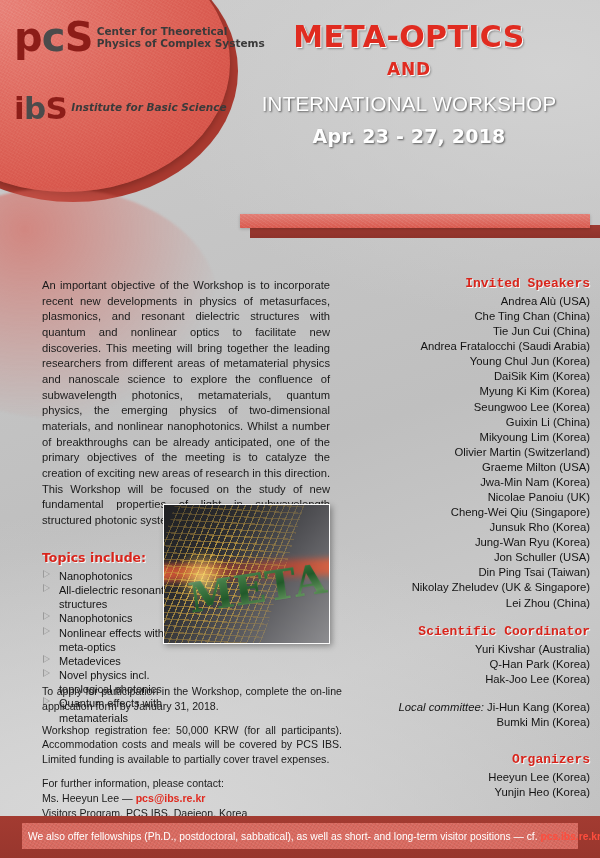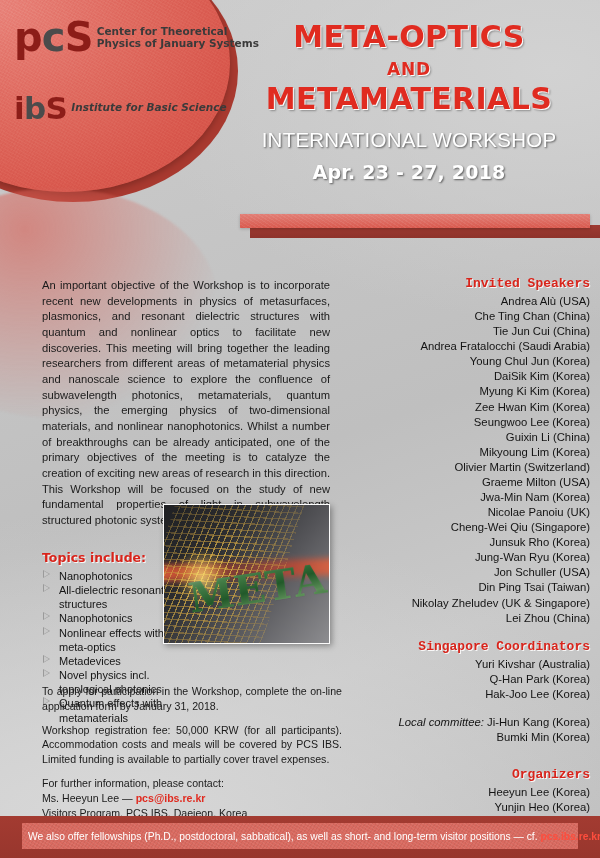--- a/index.html
+++ b/index.html
@@ -273,36 +273,35 @@
 
   <div class="ellipse-shadow"></div>
   <div class="ellipse-main"></div>
   <div class="ellipse-reflect"></div>
 
   <div class="logo-block" id="pcs-logo">
     <div class="logo-row">
       <span class="logo-mark"><span class="lm-dark">p</span><span class="lm-gray">c</span><span class="lm-dark">S</span></span>
       <span class="logo-text">
         <span>Center for Theoretical</span><br>
-        <span>Physics of January Systems</span>
+        <span>Physics of Complex Systems</span>
       </span>
     </div>
   </div>
 
   <div class="logo-block" id="ibs-logo">
     <div class="logo-row">
       <span class="logo-mark"><span class="lm-dark">i</span><span class="lm-gray">b</span><span class="lm-dark">S</span></span>
       <span class="logo-text">Institute for Basic Science</span>
     </div>
   </div>
 
   <div id="title-block">
     <div class="t-main">META-OPTICS</div>
     <div class="t-and">AND</div>
-    <div class="t-main">METAMATERIALS</div>
     <div class="t-sub">INTERNATIONAL WORKSHOP</div>
     <div class="t-date">Apr. 23 - 27, 2018</div>
   </div>
 
   <div id="stripe-wrap">
     <div class="stripe-back"></div>
     <div class="stripe-front"></div>
   </div>
 
   <div id="left-col">
@@ -339,40 +338,39 @@
   <div id="right-col">
     <div class="rc-head">Invited Speakers</div>
     <ul class="rc-list" id="speakers-list">
         <li>Andrea Alù (USA)</li>
         <li>Che Ting Chan (China)</li>
         <li>Tie Jun Cui (China)</li>
         <li>Andrea Fratalocchi (Saudi Arabia)</li>
         <li>Young Chul Jun (Korea)</li>
         <li>DaiSik Kim (Korea)</li>
         <li>Myung Ki Kim (Korea)</li>
-        <li>Zee Hwan Kim (Korea)</li>
         <li>Seungwoo Lee (Korea)</li>
         <li>Guixin Li (China)</li>
         <li>Mikyoung Lim (Korea)</li>
         <li>Olivier Martin (Switzerland)</li>
         <li>Graeme Milton (USA)</li>
         <li>Jwa-Min Nam (Korea)</li>
         <li>Nicolae Panoiu (UK)</li>
         <li>Cheng-Wei Qiu (Singapore)</li>
         <li>Junsuk Rho (Korea)</li>
         <li>Jung-Wan Ryu (Korea)</li>
         <li>Jon Schuller (USA)</li>
         <li>Din Ping Tsai (Taiwan)</li>
         <li>Nikolay Zheludev (UK &amp; Singapore)</li>
         <li>Lei Zhou (China)</li>
       </ul>
 
     <div class="rc-gap"></div>
 
-    <div class="rc-head">Singapore Coordinators</div>
+    <div class="rc-head">Scientific Coordinator</div>
     <ul class="rc-list" id="coordinators-list">
         <li>Yuri Kivshar (Australia)</li>
         <li>Q-Han Park (Korea)</li>
         <li>Hak-Joo Lee (Korea)</li>
       </ul>
 
     <div class="rc-gap"></div>
 
     <div class="rc-note">
       <i>Local committee:</i><span> Ji-Hun Kang (Korea)</span>

